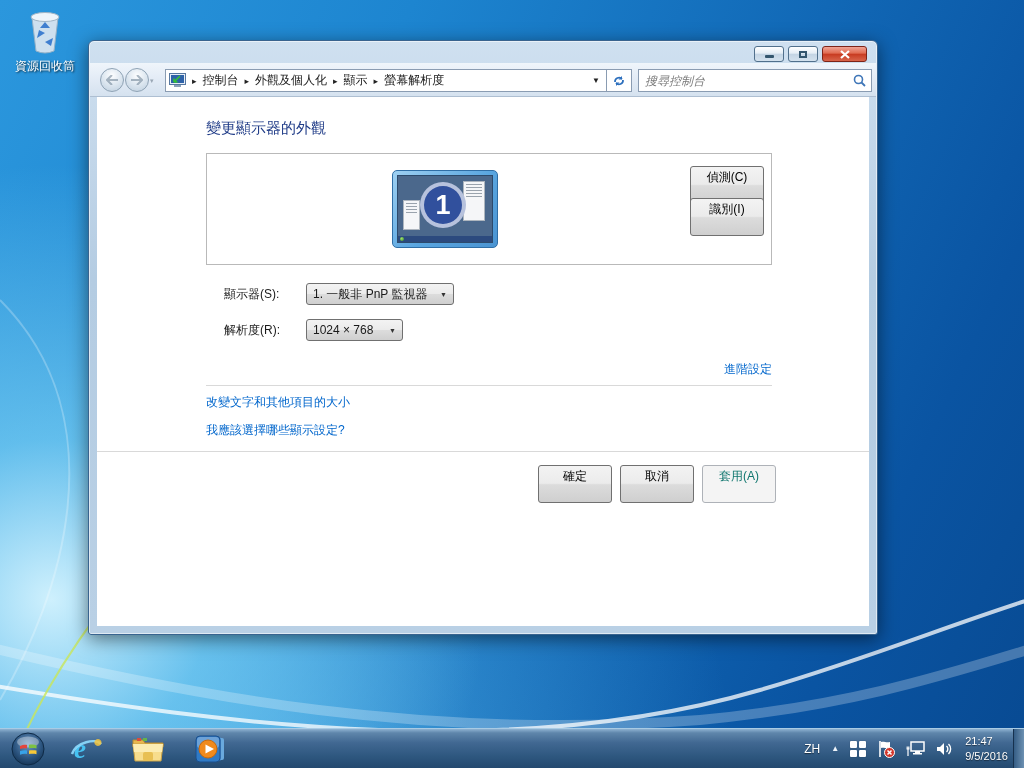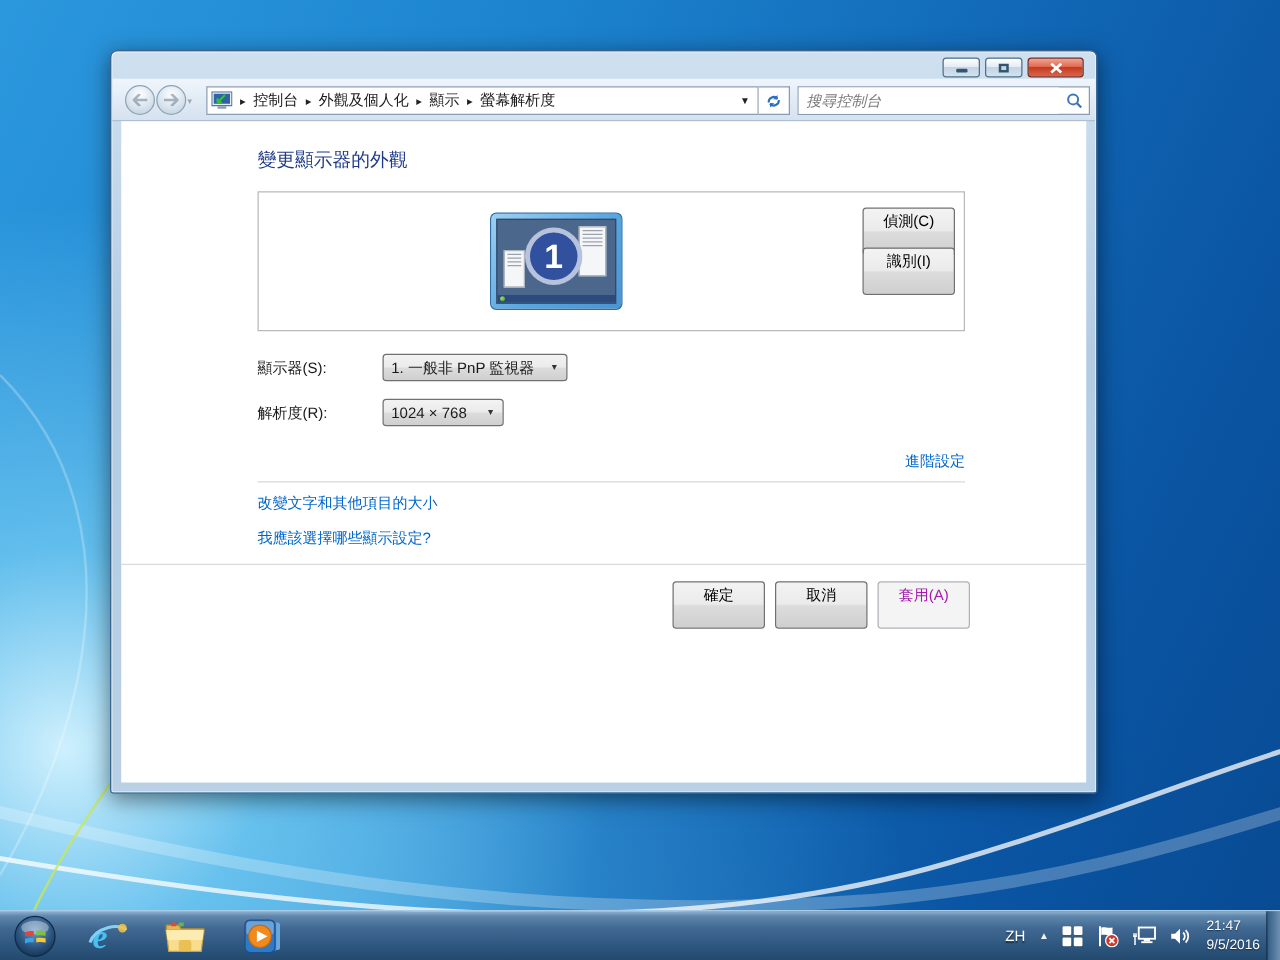--- a/index.html
+++ b/index.html
@@ -106,23 +106,23 @@
   }
   .mini-taskbar { position:absolute; left:0; right:0; bottom:0; height:6px; background:#2c4a7e; }
   .mini-orb { position:absolute; left:2px; bottom:1px; width:4px; height:4px; border-radius:50%;
     background:radial-gradient(circle at 35% 35%, #9fe06a, #3c8f2f); }
 
   .win-btn {
     position:absolute; width:74px; height:38px; font-size:12px; color:#000;
     border:1px solid #707070; border-radius:3px; text-align:center; line-height:20px; cursor:pointer;
     background:linear-gradient(#f3f3f3,#ebebeb 48%, #dcdcdc 52%, #cfcfcf);
   }
-  .win-btn.disabled { border-color:#aeb2b8; background:#f4f4f4; color:#a21caf; cursor:default; }
-
-  .field-label { position:absolute; left:109px; height:22px; line-height:22px; }
+  .win-btn.disabled { border-color:#aeb2b8; background:#f4f4f4; color:#0f766e; cursor:default; }
+
+  .field-label { position:absolute; left:127px; height:22px; line-height:22px; }
   .combo {
     position:absolute; height:22px; border:1px solid #707070; border-radius:3px;
     background:linear-gradient(#f3f3f3,#ebebeb 48%, #dcdcdc 52%, #cfcfcf);
     display:flex; align-items:center; cursor:pointer;
   }
   .combo .combo-text { padding:0 6px; white-space:nowrap; }
   .combo .combo-arrow { margin-left:auto; padding:0 6px; font-size:7px; color:#333; }
 
   .link { color:#0066cc; cursor:pointer; position:absolute; white-space:nowrap; }
   .hline { position:absolute; height:1px; background:#d9d9d9; }
@@ -151,20 +151,30 @@
 
 <div id="desktop">
 
   <svg id="swooshes" width="1024" height="768">
     <path d="M -40 680 C 250 730, 520 760, 760 690 C 880 655, 960 620, 1060 590" stroke="rgba(255,255,255,0.75)" stroke-width="4" fill="none"></path>
     <path d="M -40 640 C 200 700, 430 740, 700 720 C 860 705, 960 670, 1060 640" stroke="rgba(255,255,255,0.25)" stroke-width="10" fill="none"></path>
     <path d="M 140 560 C 90 620, 40 690, 10 768" stroke="rgba(200,230,90,0.8)" stroke-width="2" fill="none"></path>
     <path d="M 0 300 C 120 420, 60 600, 0 700" stroke="rgba(255,255,255,0.25)" stroke-width="2" fill="none"></path>
   </svg>
 
+  <div class="recycle-bin">
+    <span>
+      <svg width="42" height="46" viewBox="0 0 42 46">
+        <path d="M8 10 L12 43 Q21 47 30 43 L34 10 Z" fill="#dfe9f2" stroke="#9fb4c5" opacity="0.9"></path>
+        <ellipse cx="21" cy="9" rx="14" ry="4.5" fill="#eef5fb" stroke="#9fb4c5"></ellipse>
+        <path d="M16 20 l5 -6 l5 6 z M13 30 l2 -8 l6 3 z M29 30 l-8 4 l6 4 z" fill="#3f7fd0"></path>
+      </svg>
+    </span>
+    <div class="label">資源回收筒</div>
+  </div>
 
   <div class="window">
 
     <div class="titlebar">
       <div class="caption-buttons">
         <div class="cap-btn min">
             <div class="glyph-dash"></div>
           </div>
         <div class="cap-btn max">
             <div class="glyph-box"></div>

